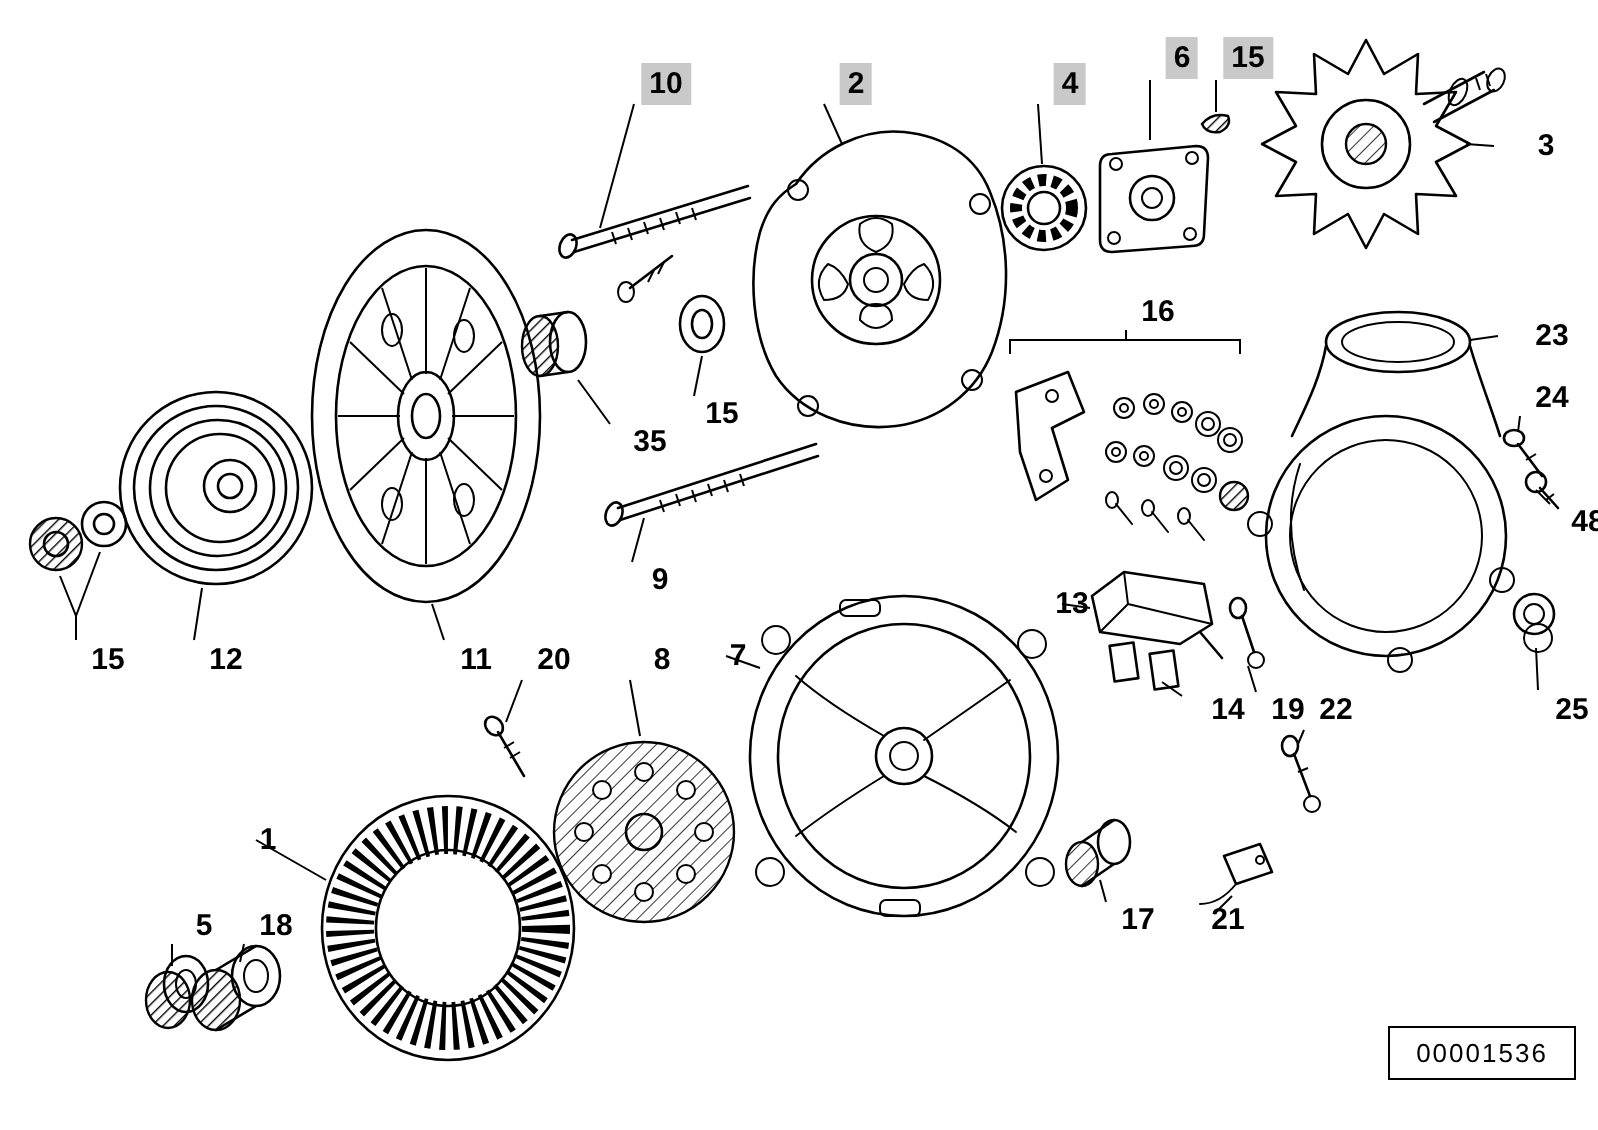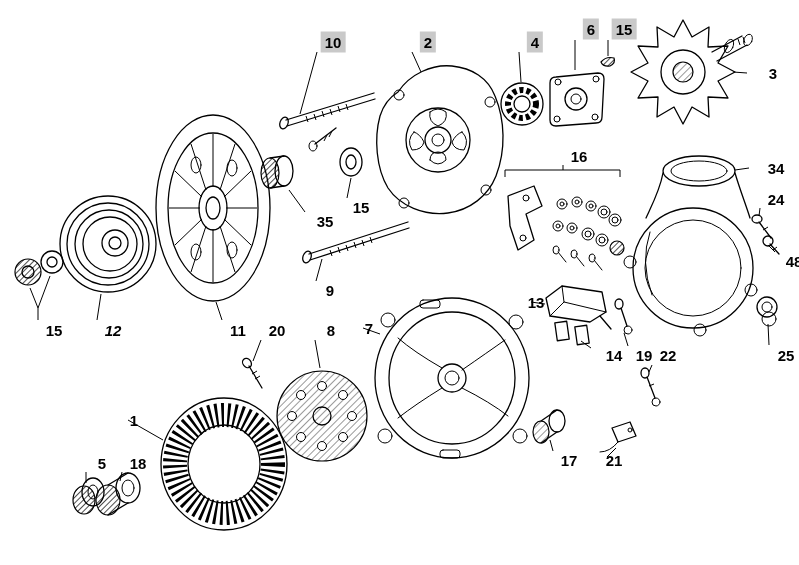--- a/index.html
+++ b/index.html
@@ -370,39 +370,42 @@
     </g>
   </svg>
 
   <div class="labels-layer">
       <div class="part-label hl" style="left: 317px; top: 42px;">10</div>
       <div class="part-label hl" style="left: 412px; top: 42px;">2</div>
       <div class="part-label hl" style="left: 519px; top: 42px;">4</div>
       <div class="part-label hl" style="left: 575px; top: 29px;">6</div>
       <div class="part-label hl" style="left: 608px; top: 29px;">15</div>
       <div class="part-label" style="left: 757px; top: 73px;">3</div>
-      <div class="part-label" style="left: 760px; top: 168px;">34</div>
+      <div class="part-label" style="left: 760px; top: 168px;">23</div>
       <div class="part-label" style="left: 760px; top: 199px;">24</div>
       <div class="part-label" style="left: 778px; top: 261px;">48</div>
       <div class="part-label" style="left: 770px; top: 355px;">25</div>
       <div class="part-label" style="left: 563px; top: 156px; text-align: right;">16</div>
       <div class="part-label" style="left: 309px; top: 221px;">35</div>
       <div class="part-label" style="left: 345px; top: 207px;">15</div>
       <div class="part-label" style="left: 314px; top: 290px;">9</div>
       <div class="part-label" style="left: 520px; top: 302px;">13</div>
       <div class="part-label" style="left: 38px; top: 330px;">15</div>
-      <div class="part-label" style="left: 97px; top: 330px; font-style: italic;">12</div>
+      <div class="part-label" style="left: 97px; top: 330px;">12</div>
       <div class="part-label" style="left: 222px; top: 330px;">11</div>
       <div class="part-label" style="left: 261px; top: 330px;">20</div>
       <div class="part-label" style="left: 315px; top: 330px;">8</div>
       <div class="part-label" style="left: 353px; top: 328px;">7</div>
       <div class="part-label" style="left: 598px; top: 355px;">14</div>
       <div class="part-label" style="left: 628px; top: 355px;">19</div>
       <div class="part-label" style="left: 652px; top: 355px;">22</div>
       <div class="part-label" style="left: 118px; top: 420px;">1</div>
       <div class="part-label" style="left: 86px; top: 463px;">5</div>
       <div class="part-label" style="left: 122px; top: 463px; text-align: right;">18</div>
       <div class="part-label" style="left: 553px; top: 460px;">17</div>
       <div class="part-label" style="left: 598px; top: 460px;">21</div>
     </div>
 
+  <div class="id-box">
+    <span>00001536</span>
+  </div>
 
 </div>
 
 </body></html>

